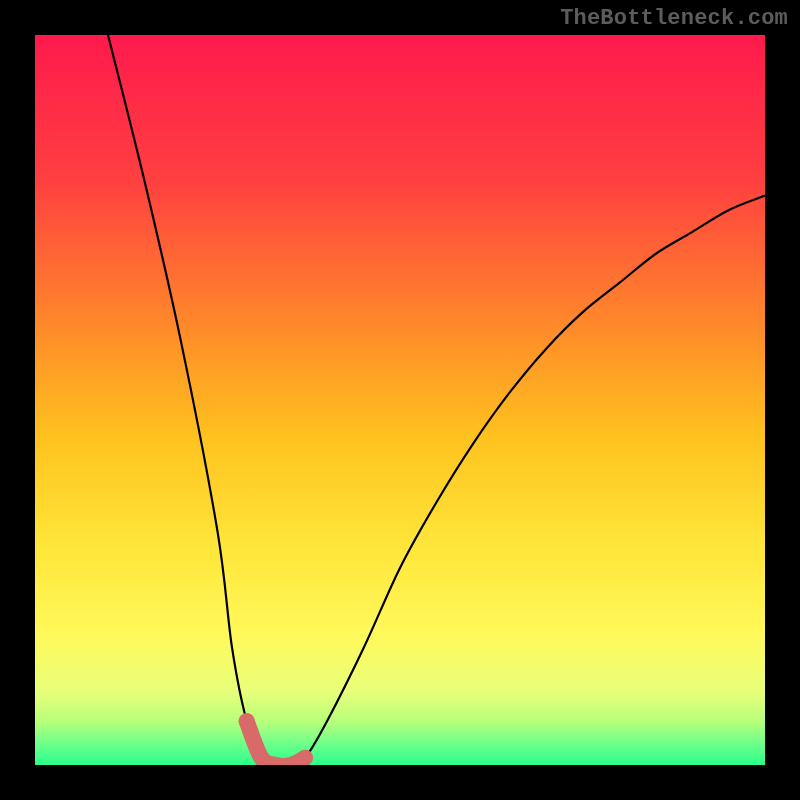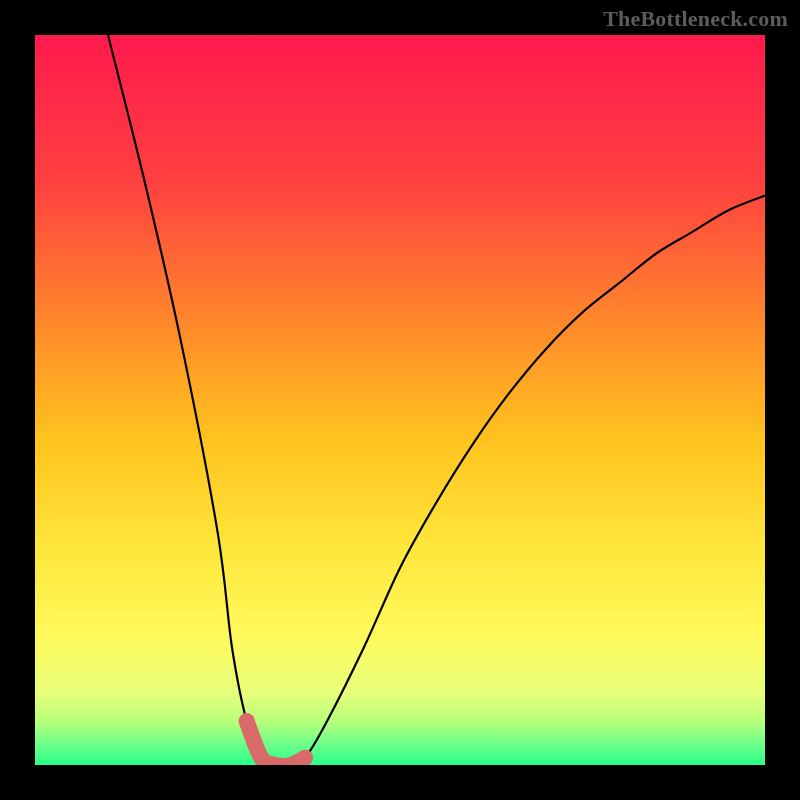--- a/index.html
+++ b/index.html
@@ -27,21 +27,21 @@
   .curve-svg {
     position: absolute;
     inset: 0;
     width: 100%;
     height: 100%;
   }
   .watermark {
     position: absolute;
     top: 6px;
     right: 12px;
-    font-family: Liberation Serif, serif;
+    font-family: Liberation Mono, monospace;
     font-size: 22px;
     font-weight: 600;
     color: #5c5c5c;
     letter-spacing: 0.2px;
   }
 </style>
 </head>
 <body>
 
 <div class="frame">

